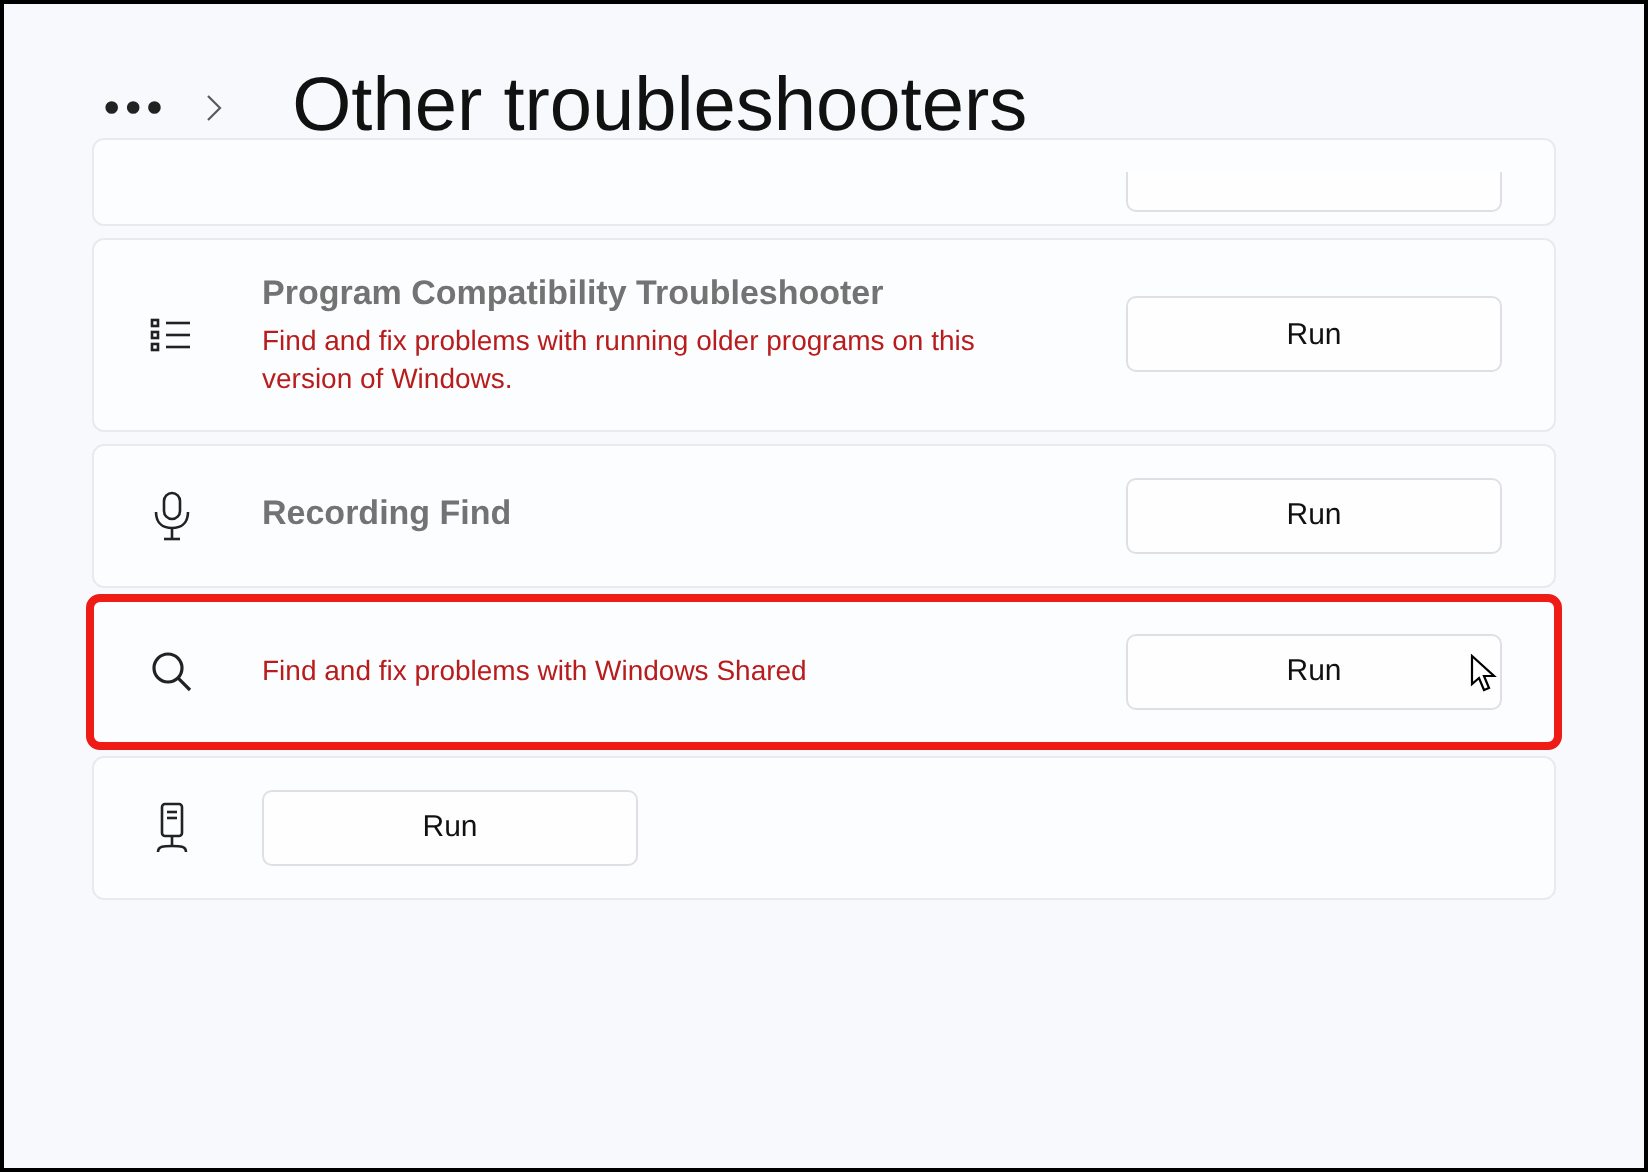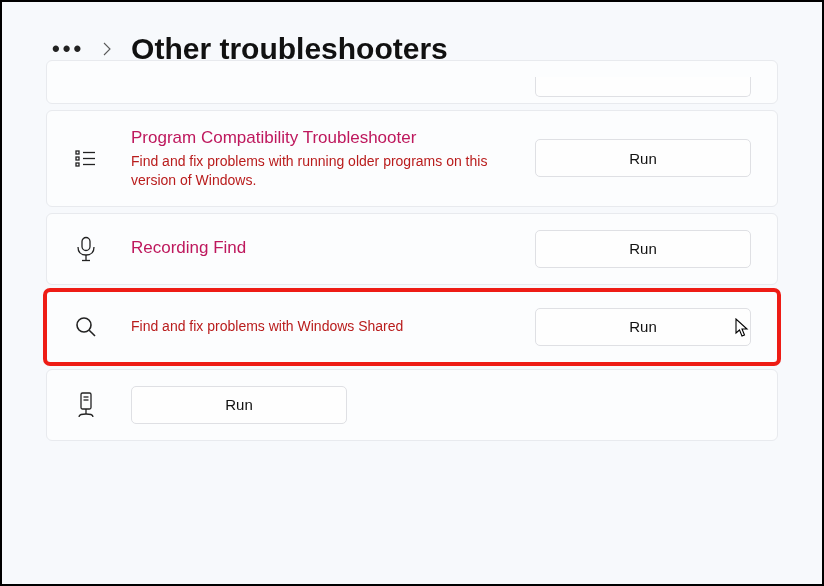--- a/index.html
+++ b/index.html
@@ -22,24 +22,24 @@
       color: #222;
       letter-spacing: 3px;
       font-weight: 700;
       line-height: 1;
     }
     .chevron {
       display: inline-block;
     }
     .chevron svg { display: block; }
     .page-title {
-      font-size: 30px;
-      font-weight: 700;
+      font-size: 38px;
+      font-weight: 400;
       color: #111;
-      margin-left: 1px;
+      margin-left: 16px;
     }
     .list {
       padding: 0 44px;
       display: flex;
       flex-direction: column;
       gap: 6px;
     }
     .card {
       background: #fcfdfe;
       border: 1px solid #e8eaee;
@@ -73,32 +73,32 @@
     .icon-slot svg { display: block; }
     .text-block {
       flex: 1;
       display: flex;
       flex-direction: column;
       gap: 2px;
       padding-right: 12px;
     }
     .item-title {
       font-size: 17px;
-      color: #be185d;
-      font-weight: 400;
+      color: #737373;
+      font-weight: 700;
       line-height: 1.35;
     }
     .item-desc {
       font-size: 14px;
       color: #b91c1c;
       line-height: 1.35;
       max-width: 370px;
     }
     .run-btn {
-      width: 216px;
+      width: 188px;
       height: 38px;
       background: #fefefe;
       border: 1px solid #dfe0e4;
       border-radius: 5px;
       font-size: 15px;
       color: #111;
       font-family: inherit;
       cursor: pointer;
       display: flex;
       align-items: center;

